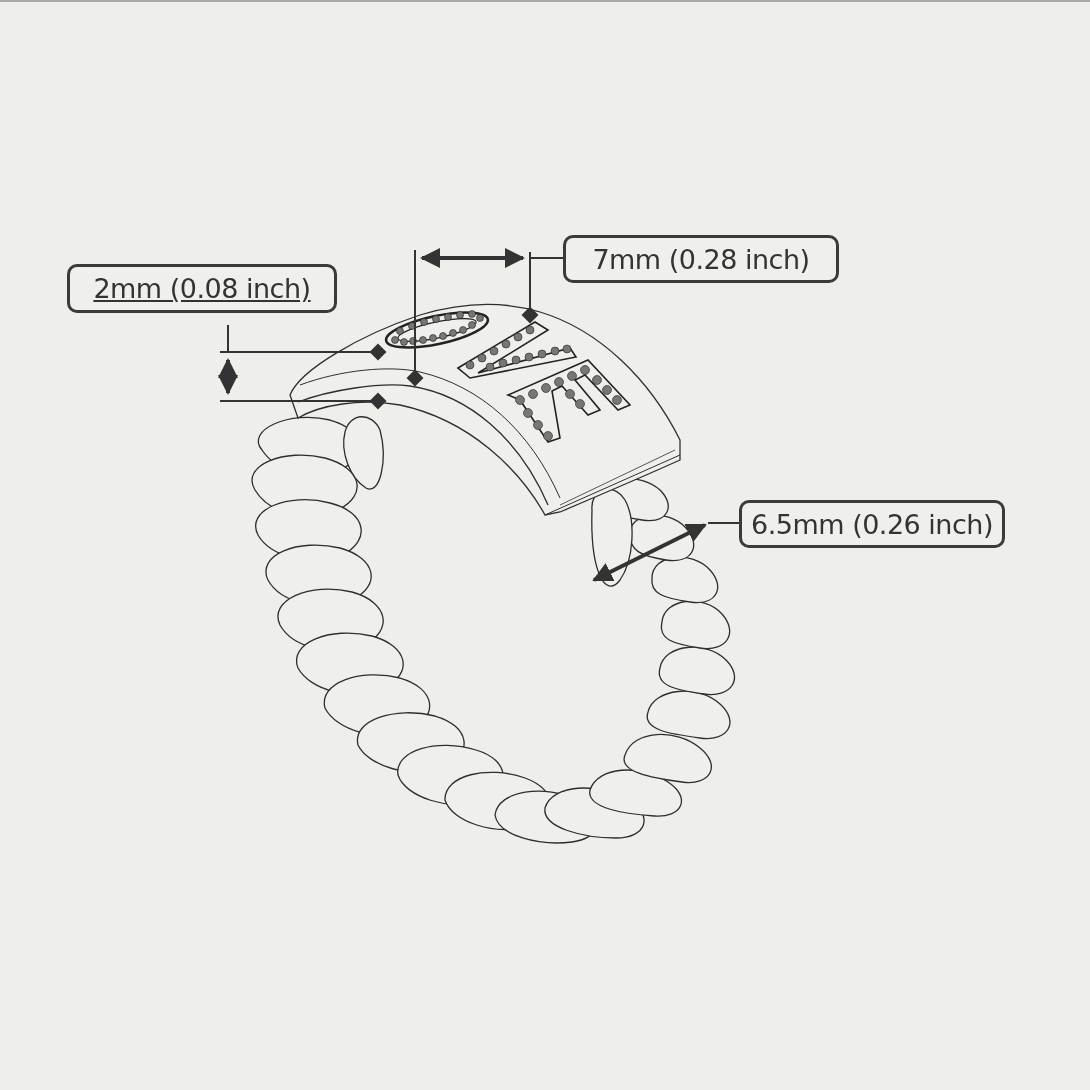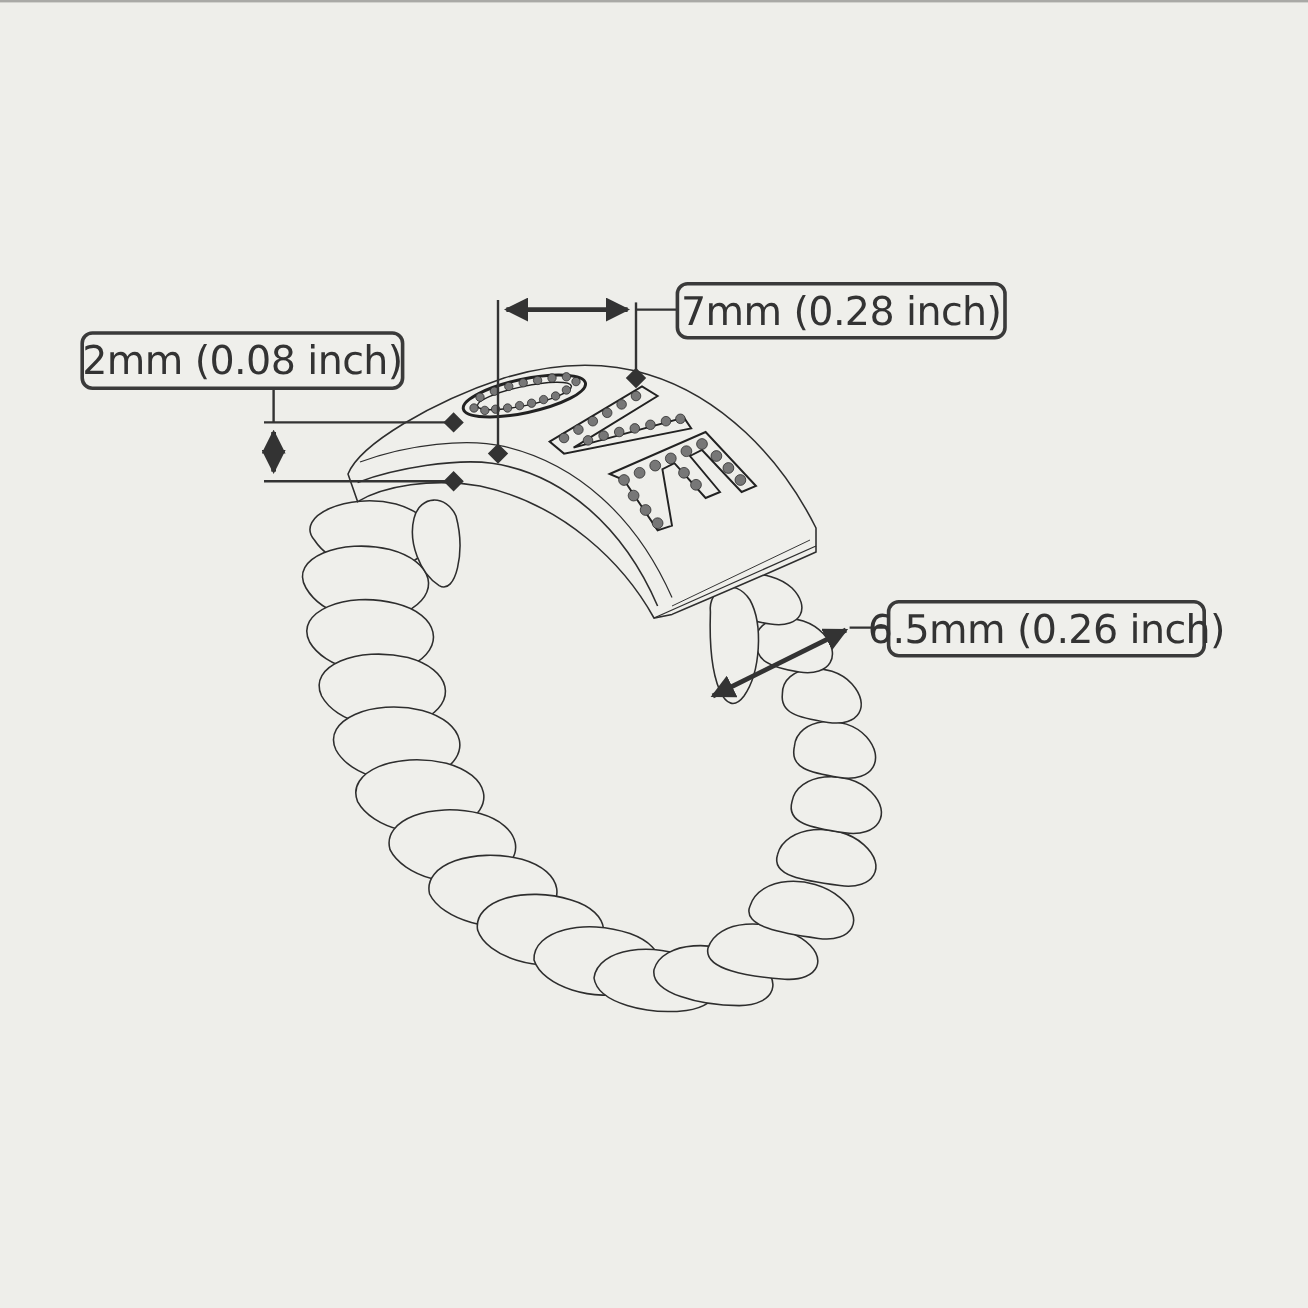--- a/index.html
+++ b/index.html
@@ -12,21 +12,21 @@
     .top-edge { position: absolute; left: 0; top: 0; width: 1090px; height: 2px; background: #a9a9a6; }
     .canvas { position: absolute; left: 0; top: 0; width: 1090px; height: 1090px; }
     .label {
       position: absolute;
       box-sizing: border-box;
       border: 3px solid #3a3a3a;
       border-radius: 10px;
       background: #efefeb;
       color: #333333;
       font-family: "DejaVu Sans", sans-serif;
-      font-size: 33px;
+      font-size: 27px;
       letter-spacing: -0.5px;
       display: flex; align-items: center; justify-content: center;
       white-space: nowrap;
     }
   </style>
 </head>
 <body>
 
 <div class="top-edge"></div>
 
@@ -150,15 +150,15 @@
     <rect x="410" y="373" width="10" height="10" transform="rotate(45 415 378)"></rect>
     <rect x="525" y="310" width="10" height="10" transform="rotate(45 530 315)"></rect>
   </g>
 
   <g stroke="#333" stroke-width="2" fill="#333">
     <line x1="708" y1="523" x2="740" y2="523"></line>
     <line x1="594" y1="580" x2="705" y2="525" marker-start="url(#ah)" marker-end="url(#ah)" stroke-width="4"></line>
   </g>
 </svg>
 
-<div class="label" style="left:67px; top:276px; width:270px; height:49px;">2mm (0.08 inch)</div>
+<div class="label" style="left:67px; top:264px; width:270px; height:49px;text-decoration:underline;">2mm (0.08 inch)</div>
 <div class="label" style="left:563px; top:235px; width:276px; height:48px;">7mm (0.28 inch)</div>
 <div class="label" style="left:739px; top:500px; width:266px; height:48px;">6.5mm (0.26 inch)</div>
 
 </body></html>

